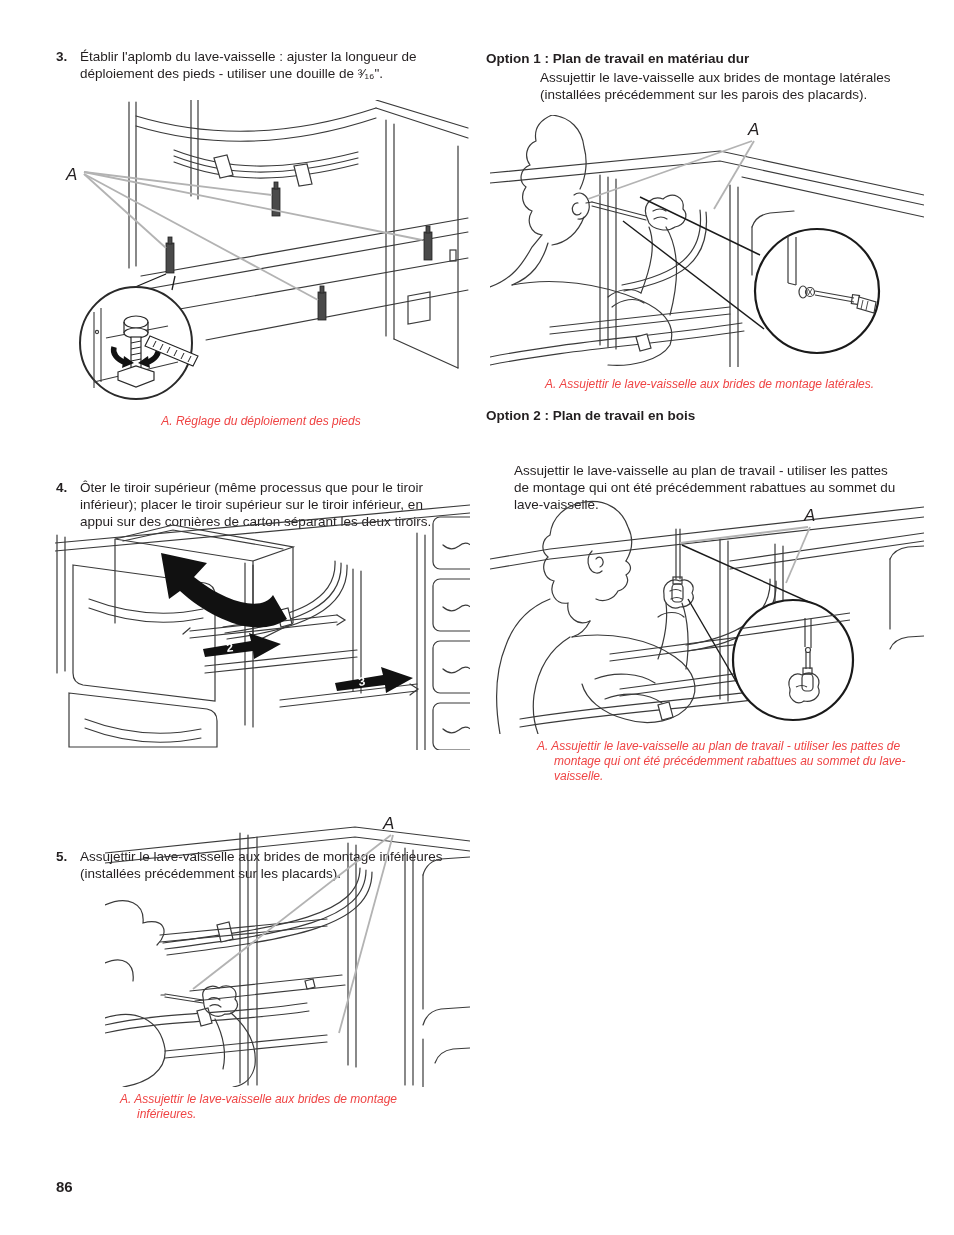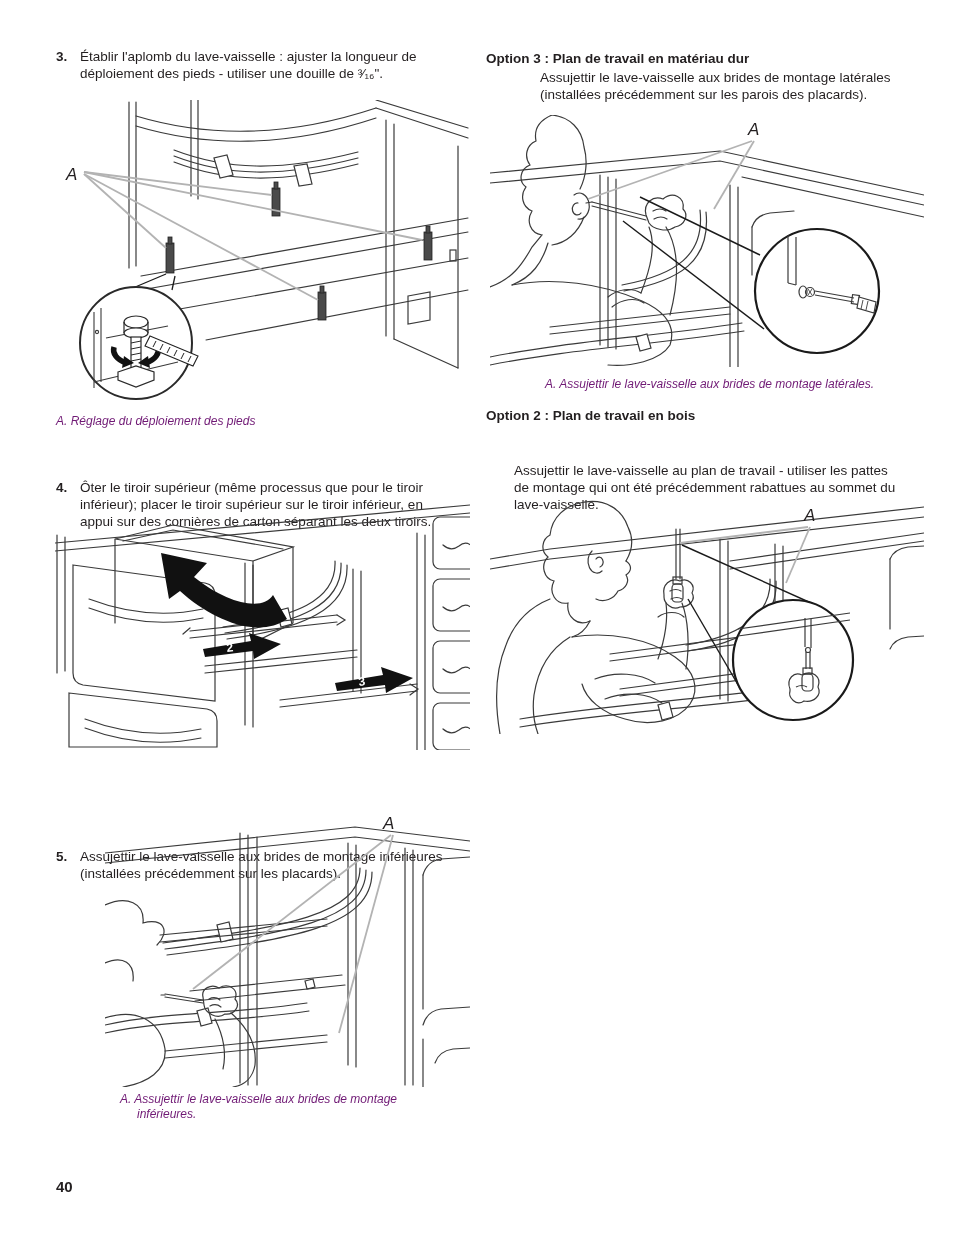--- a/index.html
+++ b/index.html
@@ -7,22 +7,22 @@
     position:relative;width:954px;height:1235px;background:#ffffff;
     font-family:"Liberation Sans", sans-serif;color:#231f20;overflow:hidden;
     margin:0 auto;
   }
   .abs{position:absolute;}
   .step{position:relative;font-size:13.5px;line-height:17px;}
   .step .num{position:absolute;left:0;top:0;font-weight:bold;}
   .step .txt{display:block;padding-left:24px;}
   .opt-head{font-size:13.5px;font-weight:bold;line-height:17px;}
   .opt-body{font-size:13.5px;line-height:17px;}
-  .caption{font-size:12px;font-style:italic;line-height:15px;color:#701a75;}
-  .caption.center{}
+  .caption{font-size:12px;font-style:italic;line-height:15px;color:#ef4444;}
+  .caption.center{text-align:center;}
   .caption.hang{text-indent:-17px;padding-left:17px;}
   .pagenum{font-size:15px;font-weight:bold;}
   svg{display:block;}
   svg text.figlabel{font-size:17px;font-style:italic;fill:#231f20;font-family:"Liberation Sans",sans-serif;}
   svg text.arrnum{font-size:12px;font-weight:bold;fill:#ffffff;font-family:"Liberation Sans",sans-serif;}
 </style>
 </head>
 <body>
 
 <div id="page">
@@ -266,23 +266,23 @@
 
     <g stroke="#b3b3b3" stroke-width="1.8">
       <path d="M286,22 L88,176"></path>
       <path d="M288,22 L234,220"></path>
     </g>
     <text class="figlabel" x="278" y="16">A</text>
   </svg>
 
   <div class="abs caption hang" style="left:120px;top:1092px;width:300px;">A. Assujettir le lave-vaisselle aux brides de montage inférieures.</div>
 
-  <div class="abs pagenum" style="left:56px;top:1178px;">40</div>
-
-  <div class="abs opt-head" style="left:486px;top:50px;width:440px;">Option 3 : Plan de travail en matériau dur</div>
+  <div class="abs pagenum" style="left:56px;top:1178px;">86</div>
+
+  <div class="abs opt-head" style="left:486px;top:50px;width:440px;">Option 1 : Plan de travail en matériau dur</div>
   <div class="abs opt-body" style="left:540px;top:69px;width:388px;">Assujettir le lave-vaisselle aux brides de montage latérales (installées précédemment sur les parois des placards).</div>
 
   <svg class="abs" style="left:490px;top:115px;" width="434" height="252" viewBox="0 0 434 252">
     <g stroke="#3a3a3a" fill="none" stroke-width="1.2" stroke-linecap="round">
 
       <path d="M0,58 L230,36 L434,80"></path>
       <path d="M0,68 L230,46 L434,90"></path>
       <path d="M252,62 L434,102"></path>
 
       <path d="M62,0 C48,6 44,16 46,26 C36,30 34,42 40,50 C30,54 28,66 36,72 C30,80 32,92 42,96 C36,106 40,118 52,120 L42,132 C32,150 22,164 0,172"></path>
@@ -433,14 +433,15 @@
       </g>
     </g>
 
     <g stroke="#b3b3b3" stroke-width="1.8">
       <path d="M318,30 L190,46"></path>
       <path d="M320,30 L296,86"></path>
     </g>
     <text class="figlabel" x="314" y="24">A</text>
   </svg>
 
+  <div class="abs caption hang" style="left:537px;top:739px;width:354px;">A. Assujettir le lave-vaisselle au plan de travail - utiliser les pattes de montage qui ont été précédemment rabattues au sommet du lave-vaisselle.</div>
 
 </div>
 
 </body></html>

